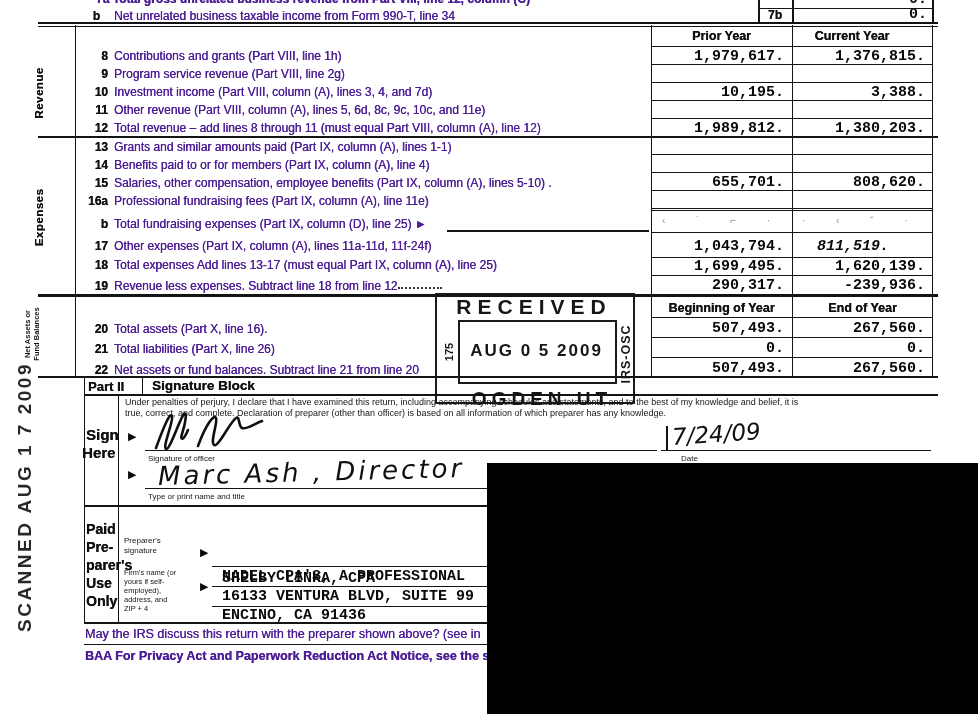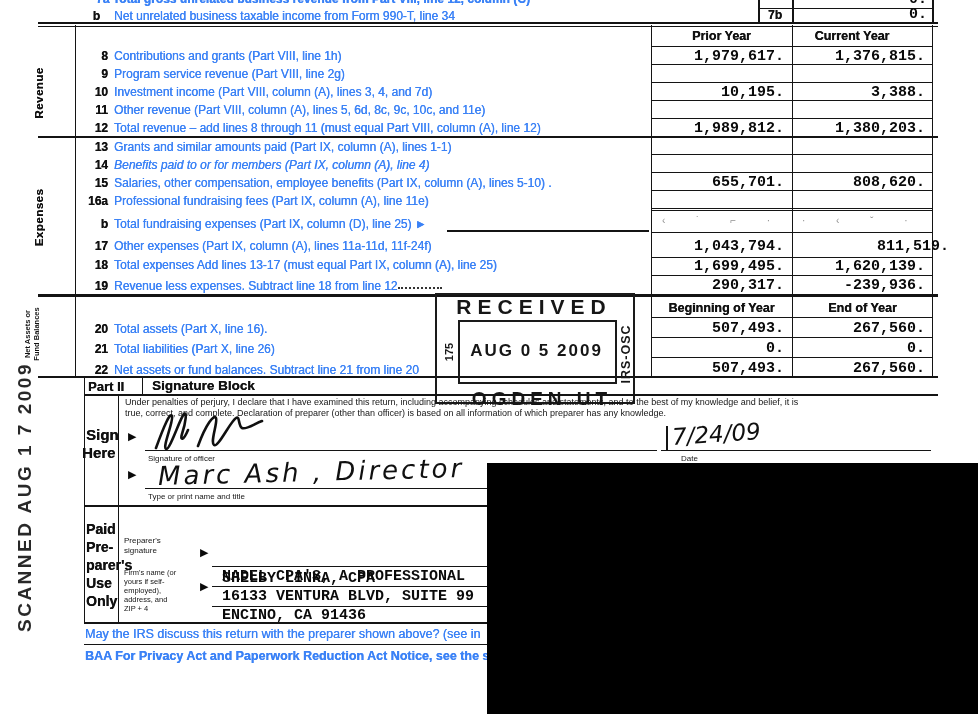--- a/index.html
+++ b/index.html
@@ -1,21 +1,21 @@
 <!DOCTYPE html>
 <html><head>
 <meta charset="utf-8">
 <style>
   html,body{margin:0;padding:0;background:#888;}
   #page{position:relative;width:980px;height:714px;background:#ffffff;overflow:hidden;
         font-family:"Liberation Sans",sans-serif;color:#111;}
   .abs{position:absolute;}
   .hline{position:absolute;background:#141414;}
   .vline{position:absolute;background:#141414;}
-  .lbl{position:absolute;font-size:12px;white-space:nowrap;color:#3b82f6;text-shadow:.3px 0 0 currentColor;}
+  .lbl{position:absolute;font-size:12px;white-space:nowrap;color:#4c1d95;text-shadow:.3px 0 0 currentColor;}
   .num{position:absolute;font-size:12px;font-weight:bold;width:28px;text-align:right;white-space:nowrap;text-shadow:.3px 0 0 currentColor;}
   .val{position:absolute;font-family:"Liberation Mono",monospace;font-weight:bold;font-size:15px;
        width:133px;text-align:right;white-space:nowrap;color:#0a0a0a;}
   .hdr{position:absolute;font-size:12.5px;font-weight:bold;text-align:center;text-shadow:.3px 0 0 currentColor;}
   .rot{position:absolute;transform:rotate(-90deg);transform-origin:0 0;white-space:nowrap;}
   .seclbl{font-weight:bold;font-size:11.5px;letter-spacing:.5px;text-align:center;text-shadow:.3px 0 0 currentColor;}
   .tiny{font-size:7.5px;line-height:8.5px;}
   .small{position:absolute;font-size:8px;white-space:nowrap;color:#161616;}
   .typed{position:absolute;font-family:"Liberation Mono",monospace;font-weight:bold;font-size:15px;white-space:nowrap;color:#0a0a0a;}
   .hand{position:absolute;font-family:"DejaVu Sans",sans-serif;font-style:italic;white-space:nowrap;color:#101010;}
@@ -94,21 +94,21 @@
   <span class="lbl" style="left:114px;top:67px;">Program service revenue (Part VIII, line 2g)</span>
   <span class="num" style="left:80px;top:85px;">10</span>
   <span class="lbl" style="left:114px;top:85px;">Investment income (Part VIII, column (A), lines 3, 4, and 7d)</span>
   <span class="num" style="left:80px;top:103px;">11</span>
   <span class="lbl" style="left:114px;top:103px;">Other revenue (Part VIII, column (A), lines 5, 6d, 8c, 9c, 10c, and 11e)</span>
   <span class="num" style="left:80px;top:121px;">12</span>
   <span class="lbl" style="left:114px;top:121px;">Total revenue – add lines 8 through 11 (must equal Part VIII, column (A), line 12)</span>
   <span class="num" style="left:80px;top:140px;">13</span>
   <span class="lbl" style="left:114px;top:140px;">Grants and similar amounts paid (Part IX, column (A), lines 1-1)</span>
   <span class="num" style="left:80px;top:158px;">14</span>
-  <span class="lbl" style="left:114px;top:158px;font-style:italic;">Benefits paid to or for members (Part IX, column (A), line 4)</span>
+  <span class="lbl" style="left:114px;top:158px;">Benefits paid to or for members (Part IX, column (A), line 4)</span>
   <span class="num" style="left:80px;top:176px;">15</span>
   <span class="lbl" style="left:114px;top:176px;">Salaries, other compensation, employee benefits (Part IX, column (A), lines 5-10)  .</span>
   <span class="num" style="left:80px;top:194px;">16a</span>
   <span class="lbl" style="left:114px;top:194px;">Professional fundraising fees (Part IX, column (A), line 11e)</span>
   <span class="num" style="left:80px;top:217px;">b</span>
   <span class="lbl" style="left:114px;top:217px;">Total fundraising expenses (Part IX, column (D), line 25) ►</span>
   <div class="hline" style="left:447px;top:230px;width:202px;height:1.5px;"></div>
   <span class="num" style="left:80px;top:239px;">17</span>
   <span class="lbl" style="left:114px;top:239px;">Other expenses (Part IX, column (A), lines 11a-11d, 11f-24f)</span>
   <span class="num" style="left:80px;top:258px;">18</span>
@@ -119,21 +119,21 @@
 
   <span class="val" style="left:651px;top:48px;">1,979,617.</span>
   <span class="val" style="left:792px;top:48px;">1,376,815.</span>
   <span class="val" style="left:651px;top:84px;">10,195.</span>
   <span class="val" style="left:792px;top:84px;">3,388.</span>
   <span class="val" style="left:651px;top:120px;">1,989,812.</span>
   <span class="val" style="left:792px;top:120px;">1,380,203.</span>
   <span class="val" style="left:651px;top:174px;">655,701.</span>
   <span class="val" style="left:792px;top:174px;">808,620.</span>
   <span class="val" style="left:651px;top:238px;">1,043,794.</span>
-  <span class="val" style="left:816px;top:238px;">811,519.</span>
+  <span class="val" style="left:756px;top:238px;font-style:italic;">811,519.</span>
   <span class="val" style="left:651px;top:258px;">1,699,495.</span>
   <span class="val" style="left:792px;top:258px;">1,620,139.</span>
   <span class="val" style="left:651px;top:277px;">290,317.</span>
   <span class="val" style="left:792px;top:277px;">-239,936.</span>
 
   <span class="hdr" style="left:651px;top:301px;width:141px;">Beginning of Year</span>
   <span class="hdr" style="left:792px;top:301px;width:141px;">End of Year</span>
   <div class="hline" style="left:651px;top:317px;width:282px;height:1.4px;"></div>
   <div class="hline" style="left:651px;top:337px;width:282px;height:1.2px;"></div>
   <div class="hline" style="left:651px;top:357px;width:282px;height:1.2px;"></div>

